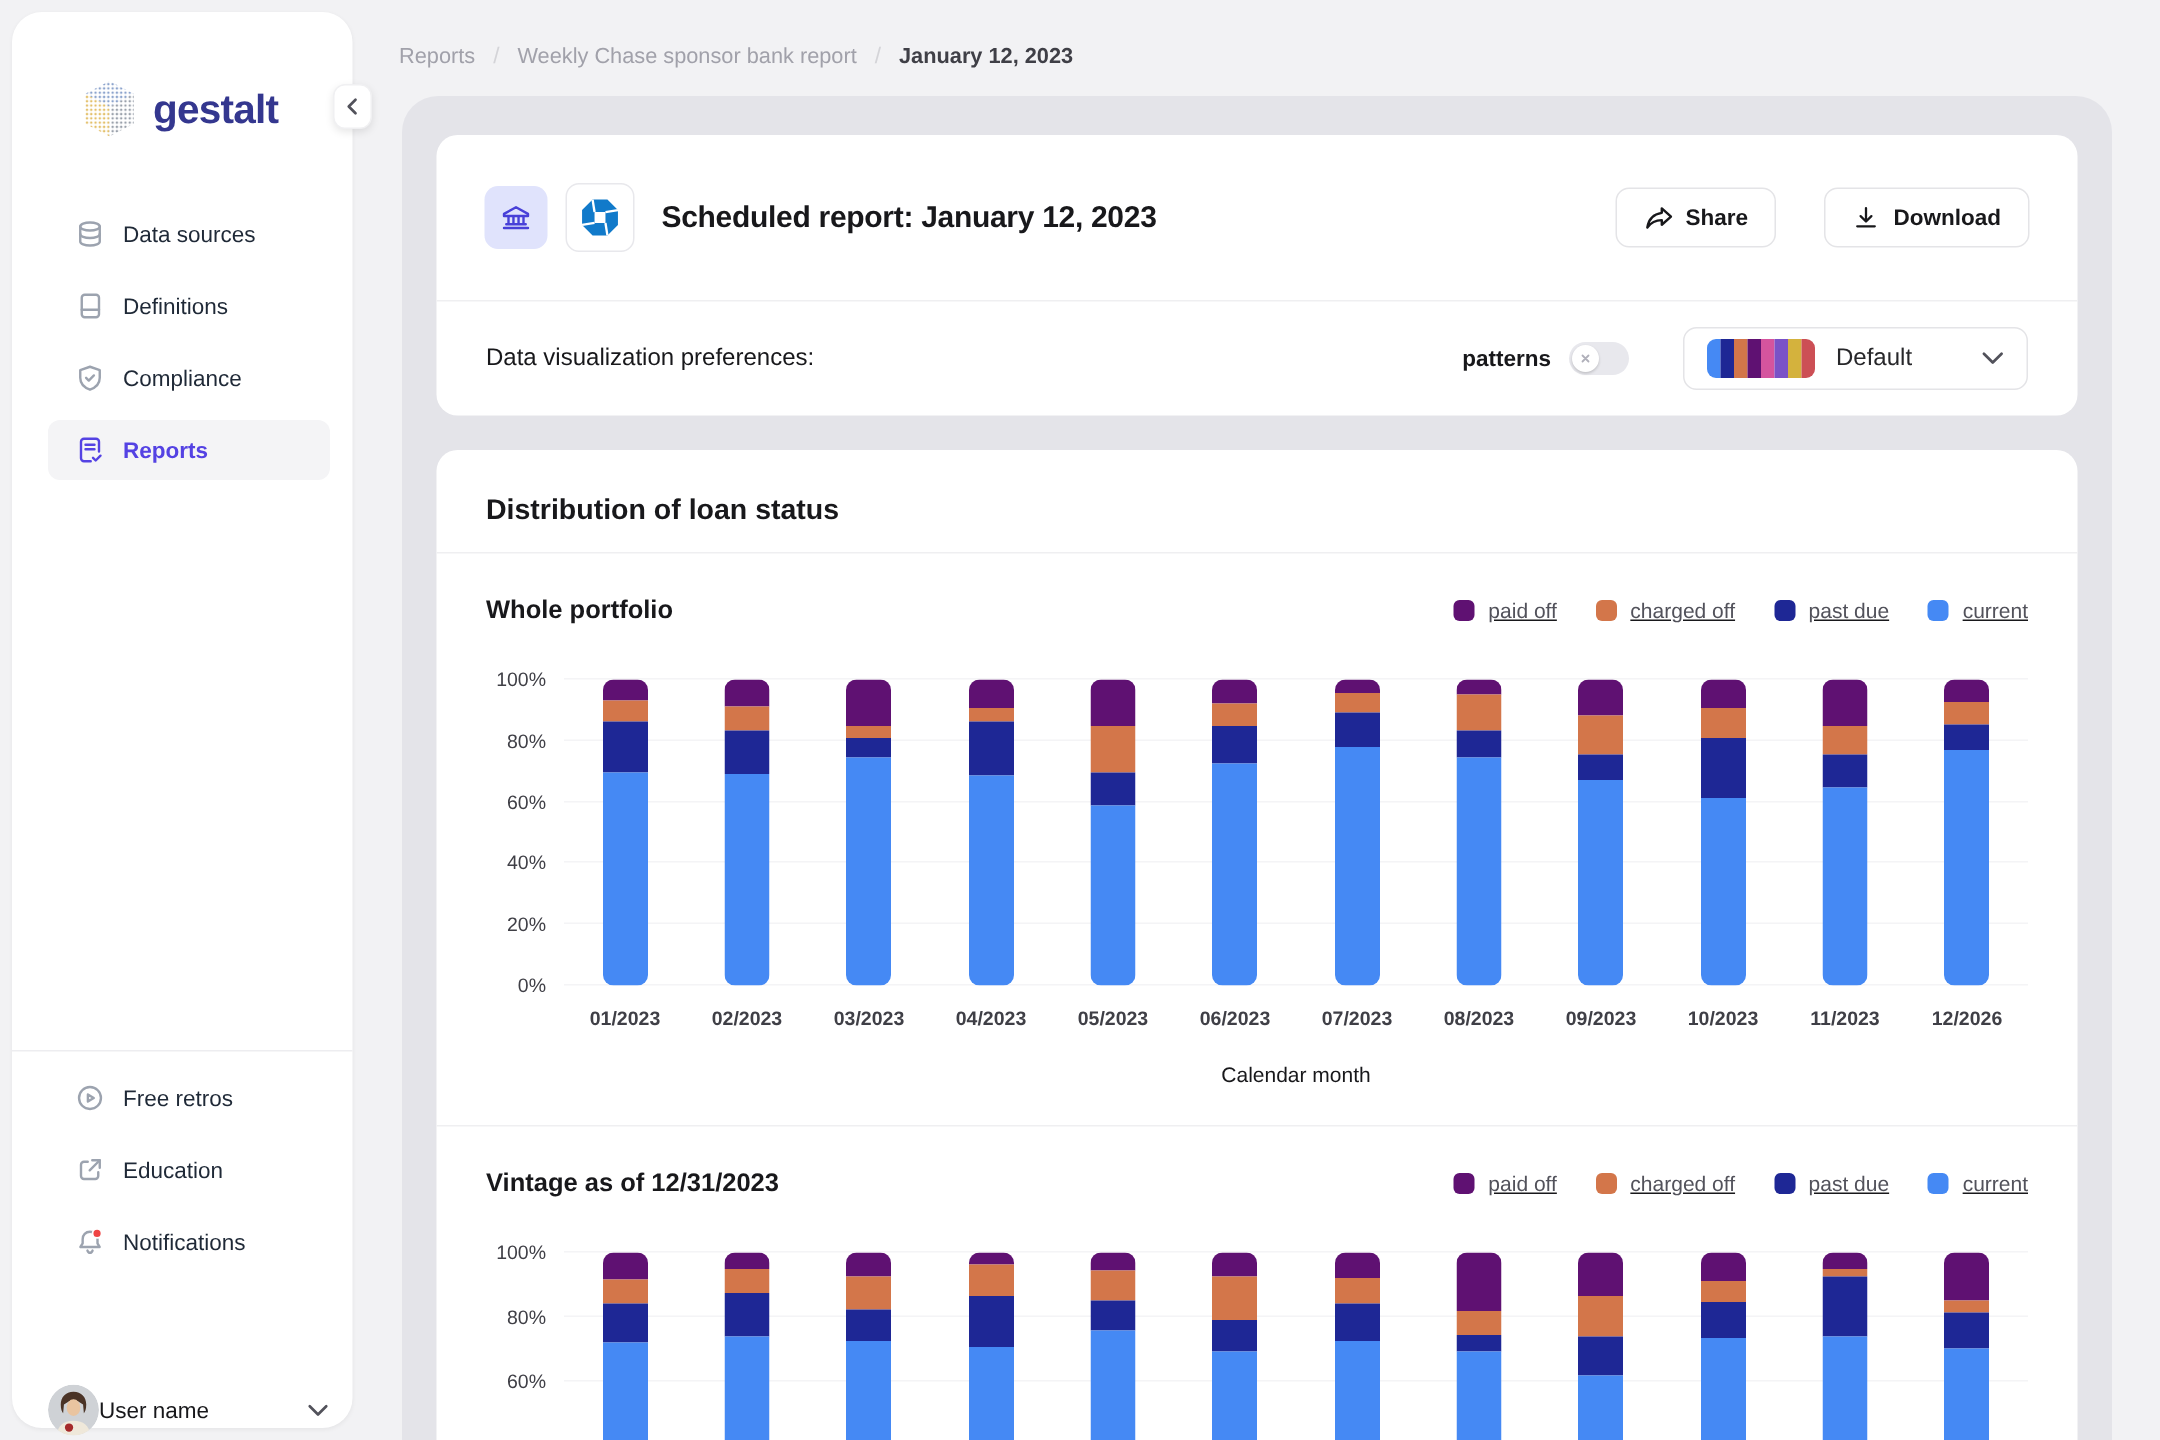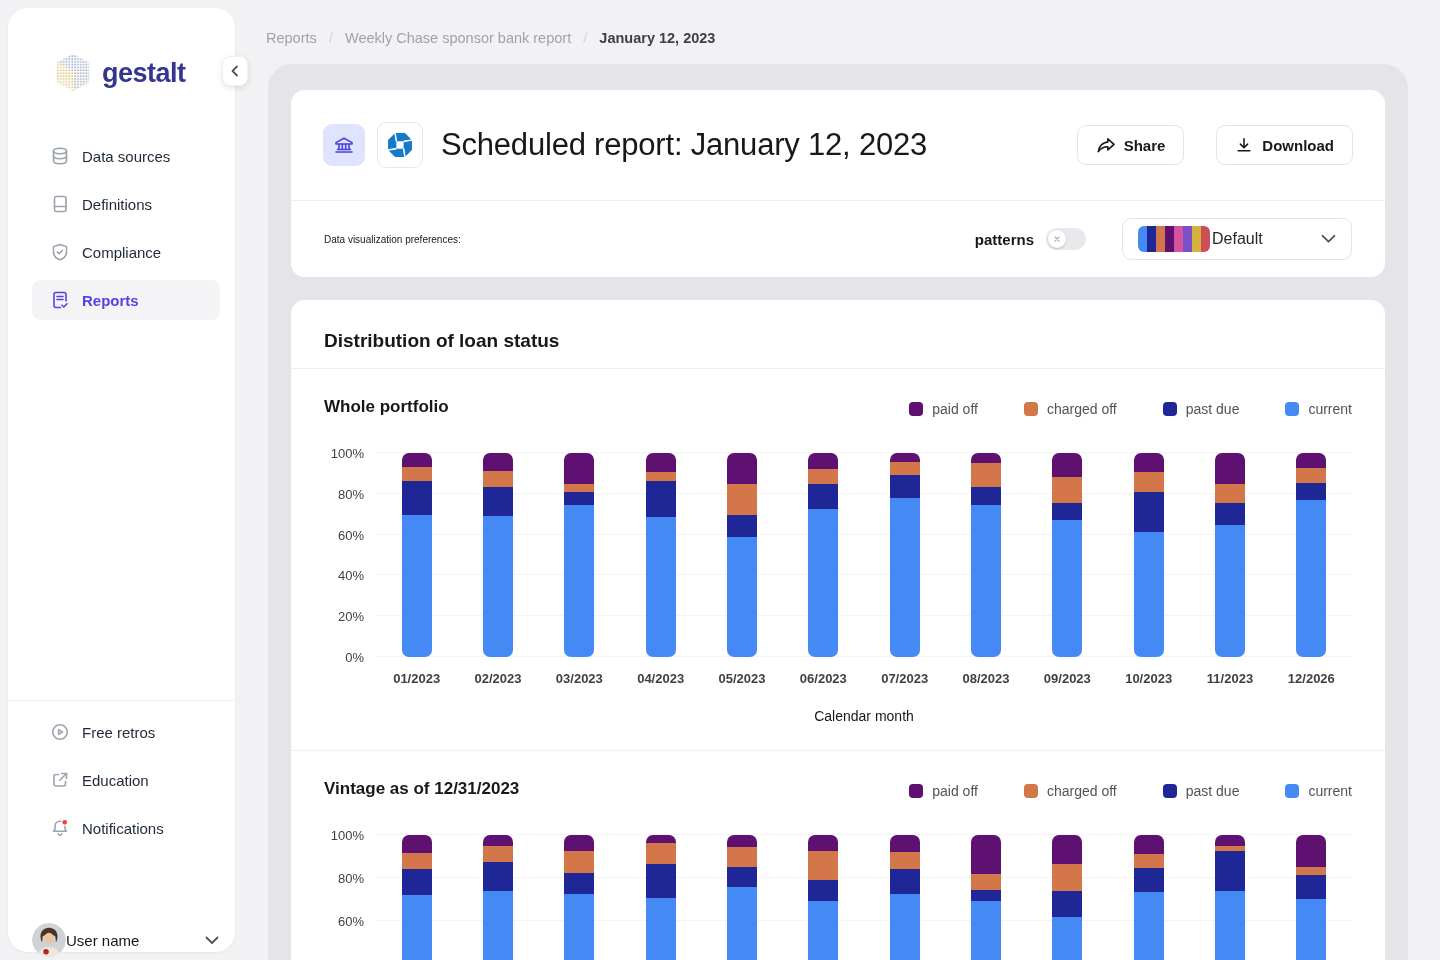--- a/index.html
+++ b/index.html
@@ -62,59 +62,59 @@
   
   .report-header-row { height:110px; display:flex; align-items:center; padding:0 32px; }
   .icon-tile-bank {
     width:42px; height:42px; border-radius:9px; background:#e0e3fc;
     display:flex; align-items:center; justify-content:center;
   }
   .icon-tile-chase {
     width:46px; height:46px; border-radius:9px; background:#fff; border:1px solid #e8e8ec;
     display:flex; align-items:center; justify-content:center; margin-left:12px;
   }
-  .report-title { font-size:31px; font-weight:400; margin-left:18px; letter-spacing:-0.2px; }
+  .report-title { font-size:20px; font-weight:700; margin-left:18px; letter-spacing:-0.2px; }
   .header-buttons { margin-left:auto; display:flex; gap:32px; }
   .btn {
     height:40px; padding:0 18px; border:1px solid #e4e4e7; border-radius:9px;
     background:#fff; display:flex; align-items:center; gap:9px;
     font-size:15px; font-weight:700; color:#18181b; cursor:pointer;
     font-family:"Liberation Sans", sans-serif;
   }
   .card-divider { height:1px; background:#efeff1; }
   .prefs-row { height:76px; display:flex; align-items:center; padding:0 33px; }
-  .prefs-label { font-size:10px; color:#18181b; }
+  .prefs-label { font-size:16px; color:#18181b; }
   .prefs-right { margin-left:auto; display:flex; align-items:center; }
   .patterns-label { font-size:15px; font-weight:700; margin-right:12px; }
   .toggle {
     width:40px; height:22px; border-radius:11px; background:#e8e8ed;
     position:relative; cursor:pointer;
   }
   .toggle-knob {
     position:absolute; left:2px; top:2px; width:18px; height:18px; border-radius:50%;
     background:#fff; box-shadow:0 1px 2px rgba(0,0,0,.18);
     display:flex; align-items:center; justify-content:center;
   }
   .palette-select {
     margin-left:36px; height:42px; border:1px solid #e4e4e7; border-radius:9px;
-    background:#fff; display:flex; align-items:center; gap:2px; padding:0 15px;
+    background:#fff; display:flex; align-items:center; gap:14px; padding:0 15px;
     cursor:pointer; min-width:230px;
   }
   .palette-swatch { display:flex; height:26px; width:72px; border-radius:6px; overflow:hidden; }
   .palette-swatch span { flex:1; }
   .palette-name { font-size:16px; color:#27272a; flex:1; }
 
   
   .card2 { margin-top:23px; padding-bottom:60px; }
   .section-header { padding:30px 33px 16px; border-bottom:1px solid #efeff1; }
   .section-title { font-size:19px; font-weight:700; }
   .chart-block { padding:24px 33px 0; }
-  .chart-head { display:flex; align-items:flex-end; justify-content:space-between; margin-top:4px; }
+  .chart-head { display:flex; align-items:center; justify-content:space-between; margin-top:4px; }
   .chart-title { font-size:17px; font-weight:700; }
-  .legend { display:flex; align-items:center; gap:46px; }
+  .legend { display:flex; align-items:center; gap:26px;text-decoration:underline; }
   .legend-item { display:flex; align-items:center; gap:9px; }
   .legend-swatch { width:14px; height:14px; border-radius:4px; display:inline-block; }
   .legend-label { font-size:14px; color:#52525b; }
   .plot { position:relative; margin:36px 0 0 52px; }
   .gridline { position:absolute; left:0; right:0; height:1px; background:#f4f4f6; }
   .y-tick { position:absolute; right:calc(100% + 12px); transform:translateY(50%); font-size:13px; color:#3f3f46; white-space:nowrap; }
   .bar { position:absolute; top:0; bottom:0; width:30px; border-radius:7px; overflow:hidden; display:flex; flex-direction:column; }
   .x-row { display:grid; grid-template-columns:repeat(12,1fr); margin:14px 0 0 52px;font-weight:bold; }
   .x-row span { text-align:center; font-size:13px; color:#3f3f46; }
   .x-axis-title { text-align:center; font-size:14px; color:#18181b; margin:22px 0 26px; padding-left:52px; }

